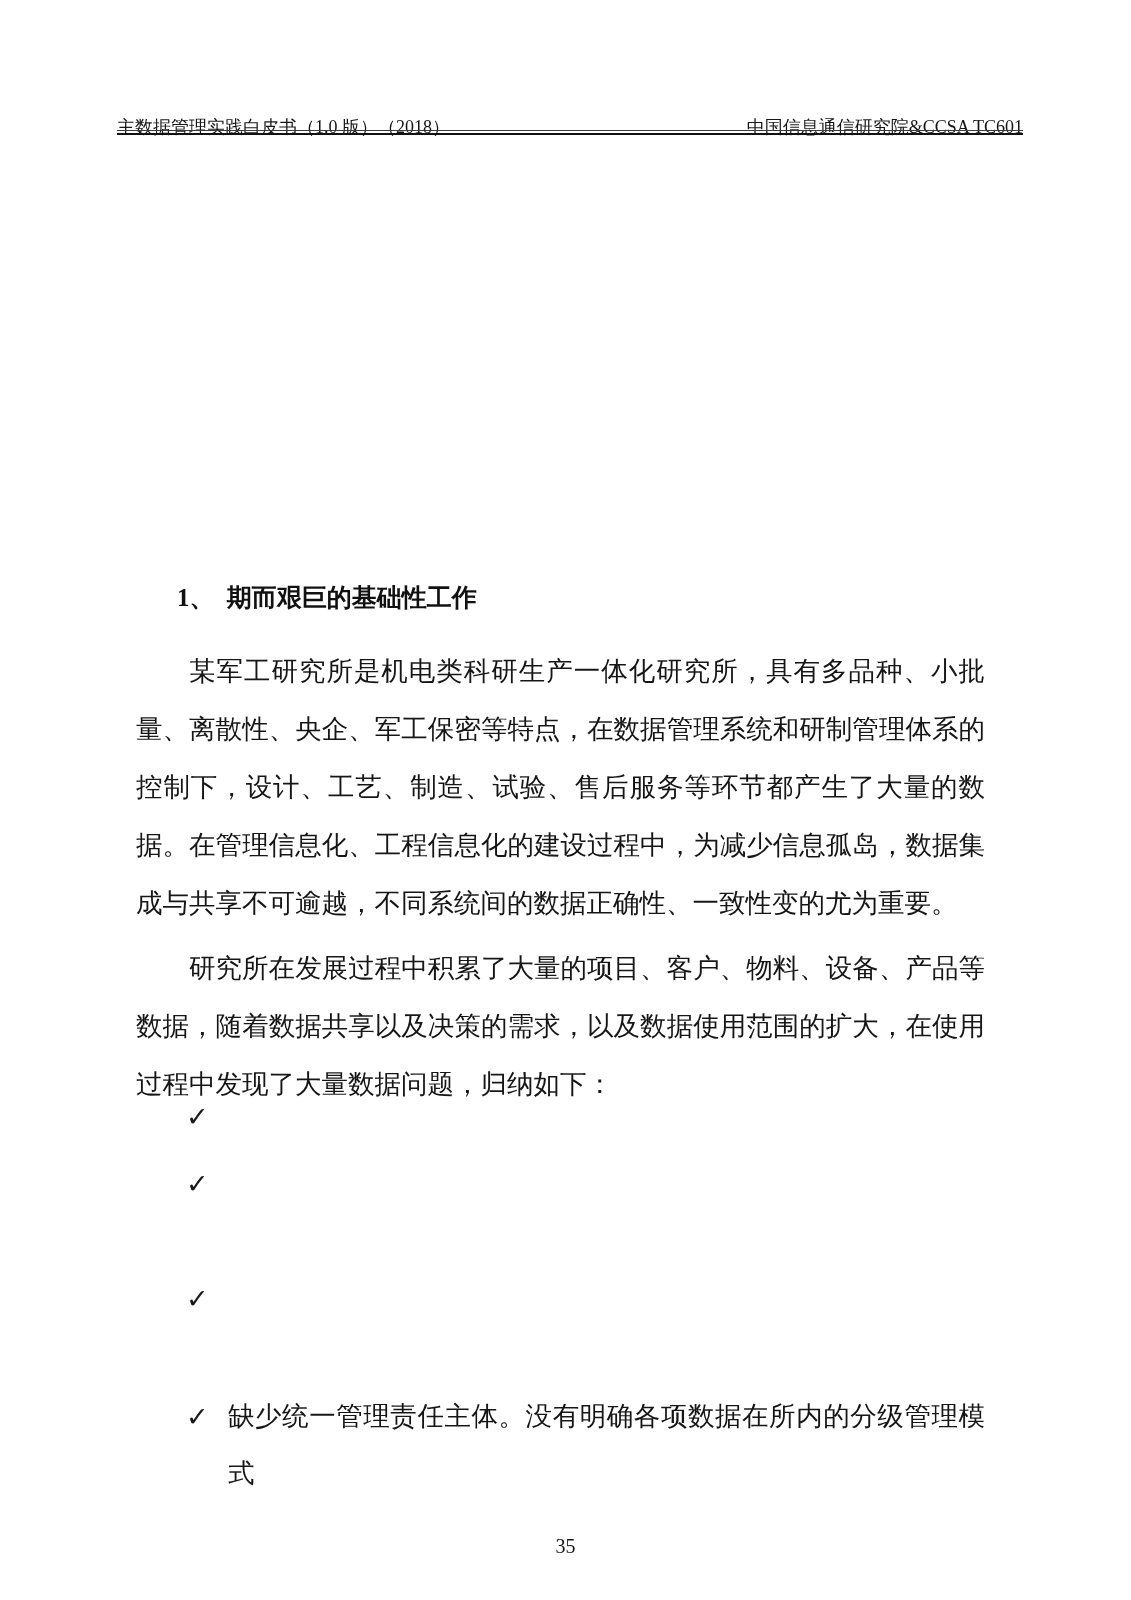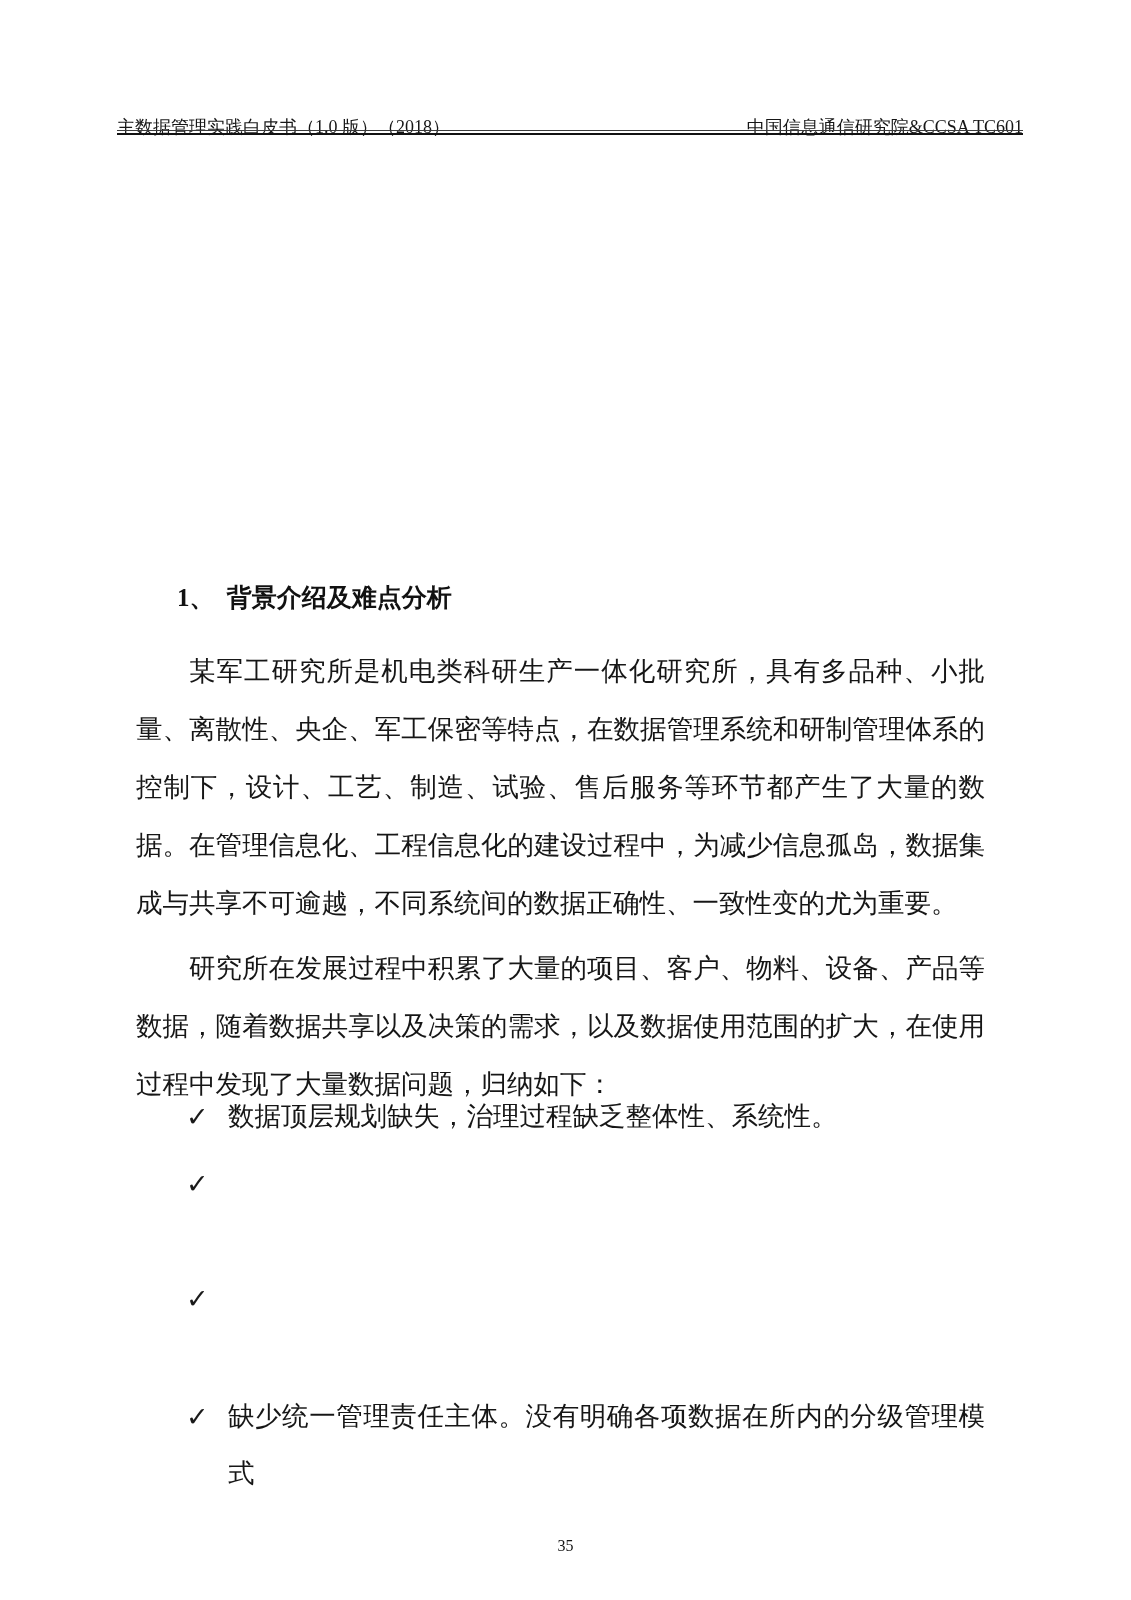--- a/index.html
+++ b/index.html
@@ -100,50 +100,49 @@
   .b3 { top: 1270px; }
   .b4 { top: 1388px; }
 
   
   .page-number {
     position: absolute;
     left: 0;
     top: 1534px;
     width: 100%;
     text-align: center;
-    font-size: 16px;
+    font-size: 20px;
     line-height: 24px;
     color: #161616;
   }
 </style>
 </head>
 <body>
 
 <div class="page">
 
   <div class="header">
     <span>主数据管理实践白皮书（1.0 版）（2018）</span>
     <span>中国信息通信研究院&amp;CCSA TC601</span>
   </div>
   <div class="header-rule"></div>
 
 
 
   <h3 class="sub-heading">
     <span class="num">1、</span>
-    <span>背景介绍及难点分析</span>
+    <span>期而艰巨的基础性工作</span>
   </h3>
 
   <p class="para para3 para-indent">研究所在发展过程中积累了大量的项目、客户、物料、设备、产品等数据，随着数据共享以及决策的需求，以及数据使用范围的扩大，在使用过程中发现了大量数据问题，归纳如下：</p>
 
   <p class="para para2 para-indent">某军工研究所是机电类科研生产一体化研究所，具有多品种、小批量、离散性、央企、军工保密等特点，在数据管理系统和研制管理体系的控制下，设计、工艺、制造、试验、售后服务等环节都产生了大量的数据。在管理信息化、工程信息化的建设过程中，为减少信息孤岛，数据集成与共享不可逾越，不同系统间的数据正确性、一致性变的尤为重要。</p>
 
   <div class="bullet b1">
     <span class="check">✓</span>
-    <span>数据顶层规划缺失，治理过程缺乏整体性、系统性。</span>
   </div>
 
   <div class="bullet b2">
     <span class="check">✓</span>
   </div>
 
   <div class="bullet b3">
     <span class="check">✓</span>
   </div>
 

